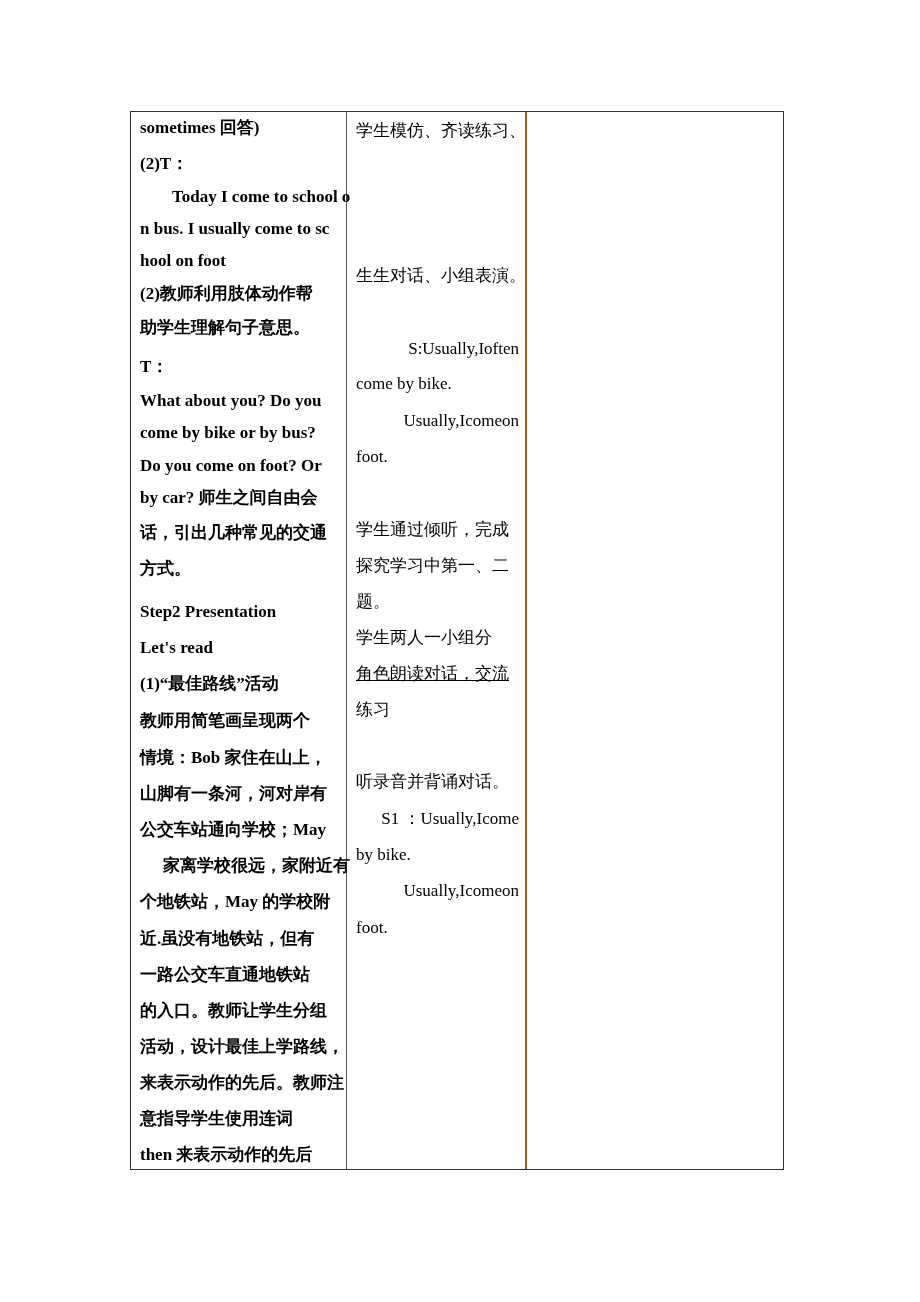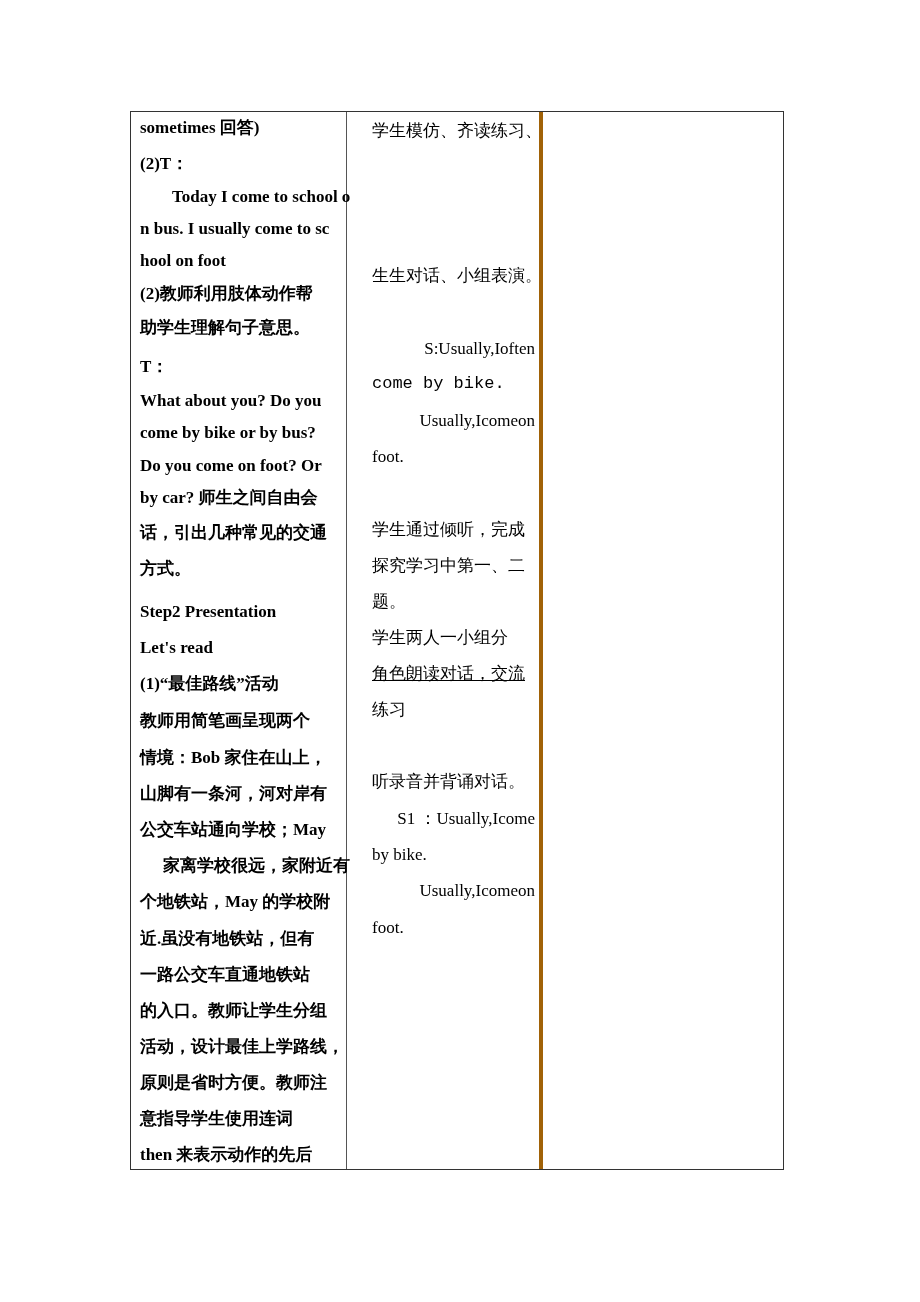--- a/index.html
+++ b/index.html
@@ -2,21 +2,21 @@
 <html><head>
 <meta charset="utf-8">
 <style>
   html, body { margin:0; padding:0; background:#ffffff; }
   body { width:920px; height:1302px; position:relative; overflow:hidden;
          font-family:"Liberation Serif","DejaVu Serif",serif; color:#000; }
   .table { position:absolute; left:130px; top:111px; width:654px; height:1059px;
            border:1px solid #333; box-sizing:border-box; }
   .col { position:absolute; top:0; bottom:0; box-sizing:border-box; }
   .col1 { left:0; width:216px; border-right:1px solid #555;font-weight:bold; }
-  .col2 { left:232px; width:180px; border-right:4px solid #a16207; }
+  .col2 { left:216px; width:180px; border-right:2px solid #a16207; }
   .col3 { left:396px; right:0; }
   .line { position:absolute; white-space:nowrap; font-size:17px; line-height:20px; }
   .col1 .line { left:9px; }
   .col2 .line { left:9px; }
   .just { display:flex; justify-content:flex-end; width:163px; }
 </style>
 </head>
 <body>
 
 <div class="table">
@@ -41,32 +41,32 @@
       <div class="line" style="top: 599px;"> 教师用简笔画呈现两个</div>
       <div class="line" style="top: 636px;">情境：Bob 家住在山上，</div>
       <div class="line" style="top: 672px;">山脚有一条河，河对岸有</div>
       <div class="line" style="top: 708px;">公交车站通向学校；May</div>
       <div class="line" style="top: 744px; margin-left: 23px;">家离学校很远，家附近有</div>
       <div class="line" style="top: 780px;">个地铁站，May 的学校附</div>
       <div class="line" style="top: 817px;">近.虽没有地铁站，但有</div>
       <div class="line" style="top: 853px;">一路公交车直通地铁站</div>
       <div class="line" style="top: 889px;">的入口。教师让学生分组</div>
       <div class="line" style="top: 925px;">活动，设计最佳上学路线，</div>
-      <div class="line" style="top: 961px;">原则是省时方便。教师注</div>
+      <div class="line" style="top: 961px;">来表示动作的先后。教师注</div>
       <div class="line" style="top: 997px;">意指导学生使用连词</div>
       <div class="line" style="top: 1033px;">then 来表示动作的先后</div>
     </div>
   <div class="col col2" id="c1">
       <div class="line" style="top: 9px;">学生模仿、齐读练习、</div>
       <div class="line" style="top: 154px;">生生对话、小组表演。</div>
       <div class="line just" style="top: 227px;">
         <span>S:Usually,I</span>
         <span>often</span>
       </div>
-      <div class="line" style="top: 262px; font-family: Liberation Mono, monospace;">come by bike.</div>
+      <div class="line" style="top: 262px;">come by bike.</div>
       <div class="line just" style="top: 299px;">
         <span>Usually,I</span>
         <span>come</span>
         <span>on</span>
       </div>
       <div class="line" style="top: 335px;">foot.</div>
       <div class="line" style="top: 408px;">学生通过倾听，完成</div>
       <div class="line" style="top: 444px;">探究学习中第一、二</div>
       <div class="line" style="top: 480px;">题。</div>
       <div class="line" style="top: 516px;">学生两人一小组分</div>

